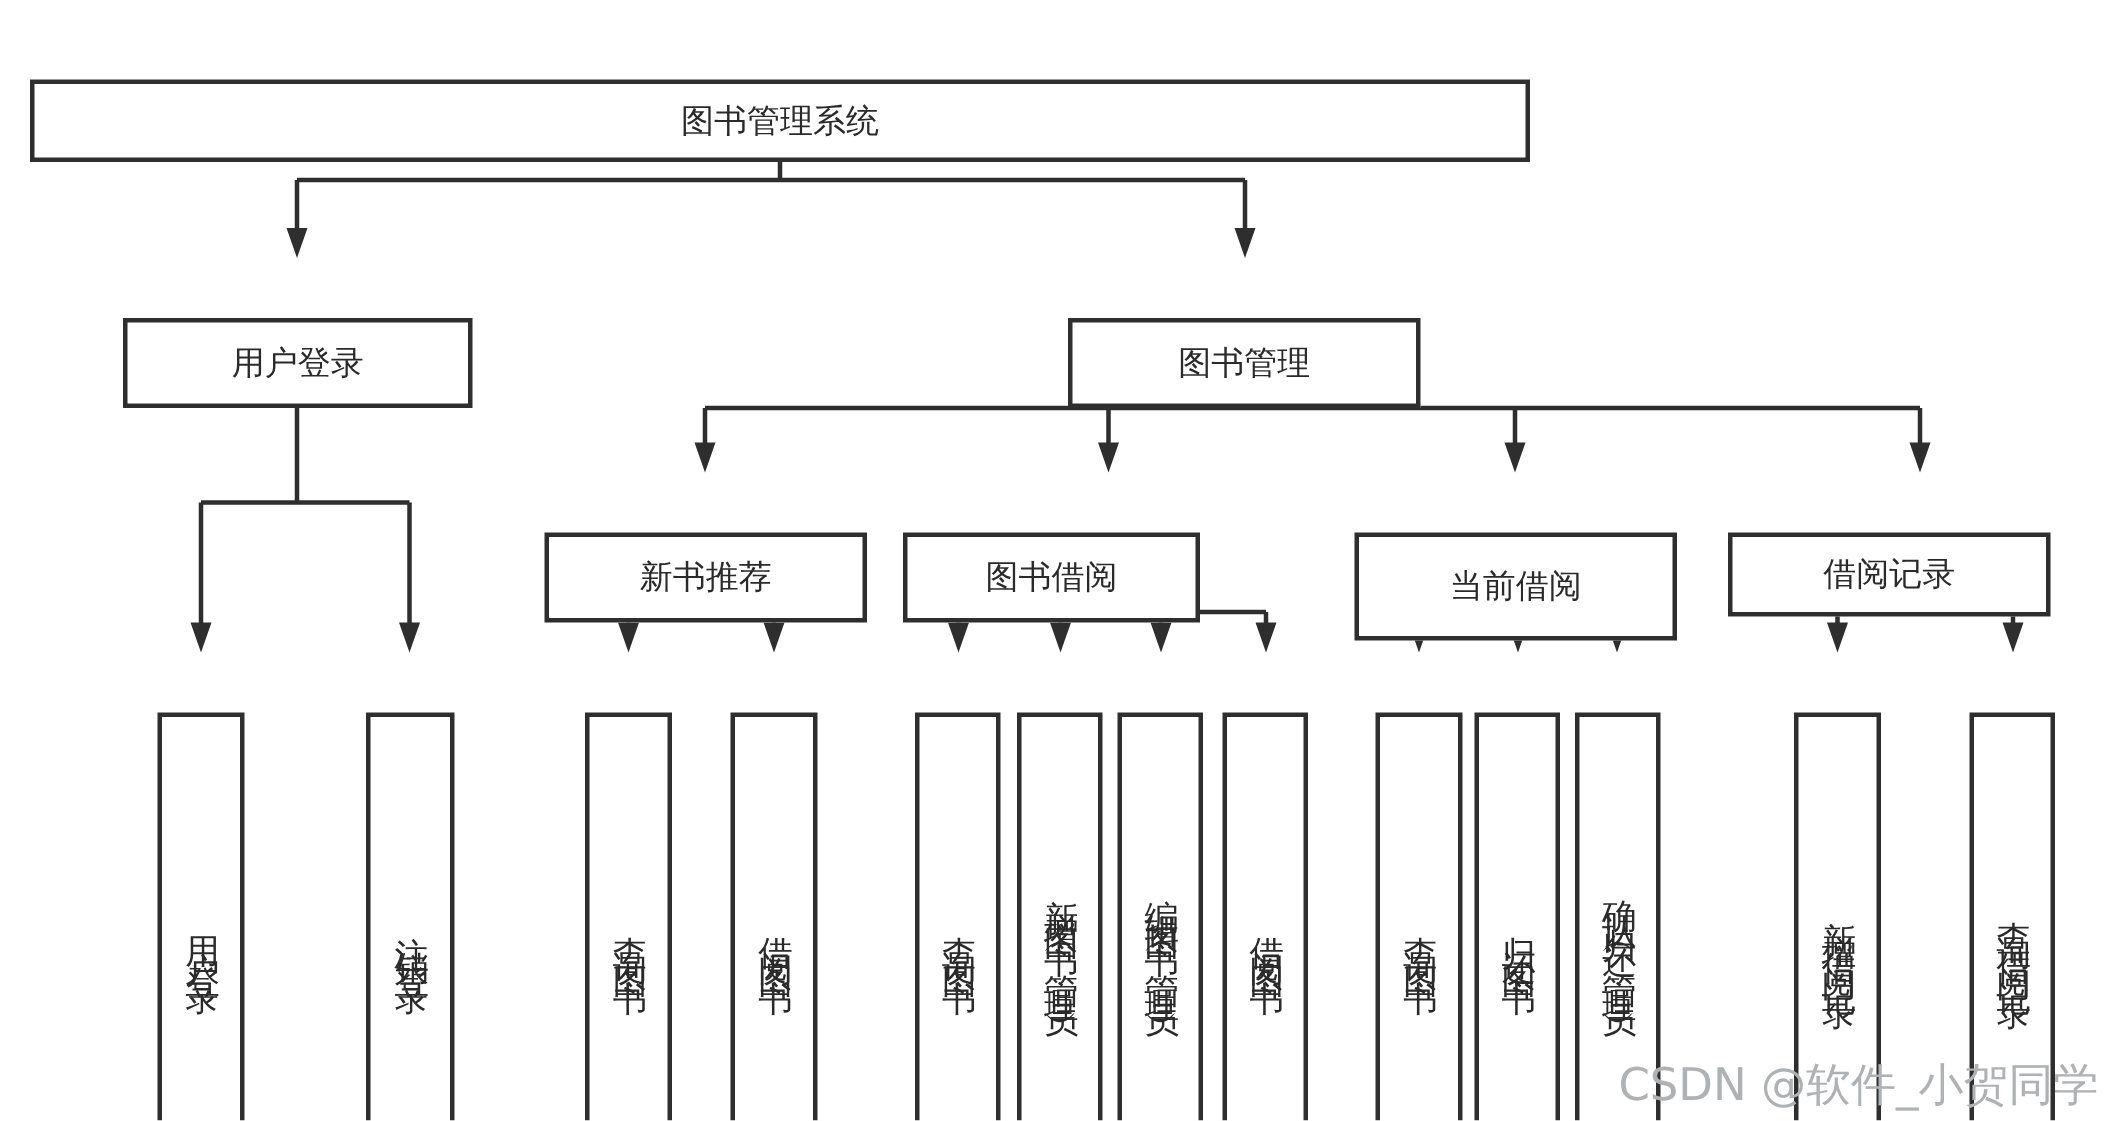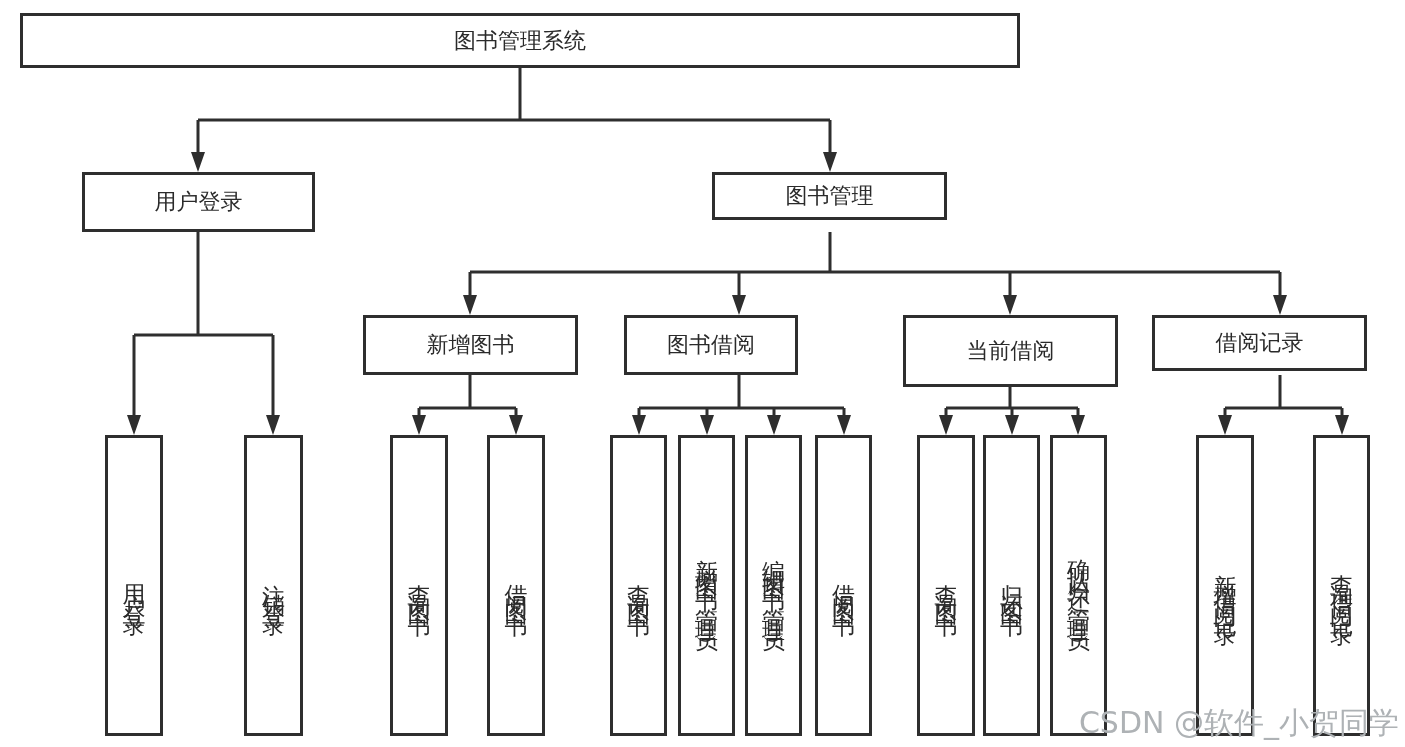--- a/index.html
+++ b/index.html
@@ -28,20 +28,21 @@
     box-sizing: border-box;
     border: 3px solid #2e2e2e;
     background: #ffffff;
     display: flex;
     align-items: center;
     justify-content: center;
     color: #2a2a2a;
     font-size: 22px;
     z-index: 2;
     text-align: center;
+    margin-top: 40px;
   }
   .leaf {
     writing-mode: vertical-rl;
     font-size: 23px;
     letter-spacing: 10px;
     line-height: 1;
     overflow: hidden;
   }
   .watermark {
     position: absolute;
@@ -83,24 +84,24 @@
              M939 415 L953 415 L946 435 Z
              M1005 415 L1019 415 L1012 435 Z
              M1071 415 L1085 415 L1078 435 Z
              M1218 415 L1232 415 L1225 435 Z
              M1335 415 L1349 415 L1342 435 Z"></path>
   </svg>
 
   <div class="node" style="left:20px; top:13px; width:1000px; height:55px;">图书管理系统</div>
 
   <div class="node" style="left:82px; top:172px; width:233px; height:60px;">用户登录</div>
-  <div class="node" style="left:712px; top:172px; width:235px; height:48px;">图书管理</div>
+  <div class="node" style="left:712px; top:172px; width:235px; height:60px;">图书管理</div>
 
-  <div class="node" style="left:363px; top:315px; width:215px; height:60px;">新增图书</div>
-  <div class="node" style="left:624px; top:315px; width:174px; height:60px;">图书借阅</div>
+  <div class="node" style="left:363px; top:315px; width:215px; height:60px;">新书推荐</div>
+  <div class="node" style="left:602px; top:315px; width:198px; height:60px;">图书借阅</div>
   <div class="node" style="left:903px; top:315px; width:215px; height:72px;">当前借阅</div>
   <div class="node" style="left:1152px; top:315px; width:215px; height:56px;">借阅记录</div>
 
   <div class="node leaf" style="left:105px; top:435px; width:58px; height:301px;">用户登录</div>
   <div class="node leaf" style="left:244px; top:435px; width:59px; height:301px;">注销登录</div>
 
   <div class="node leaf" style="left:390px; top:435px; width:58px; height:301px;">查询图书</div>
   <div class="node leaf" style="left:487px; top:435px; width:58px; height:301px;">借阅图书</div>
 
   <div class="node leaf" style="left:610px; top:435px; width:57px; height:301px;">查询图书</div>

